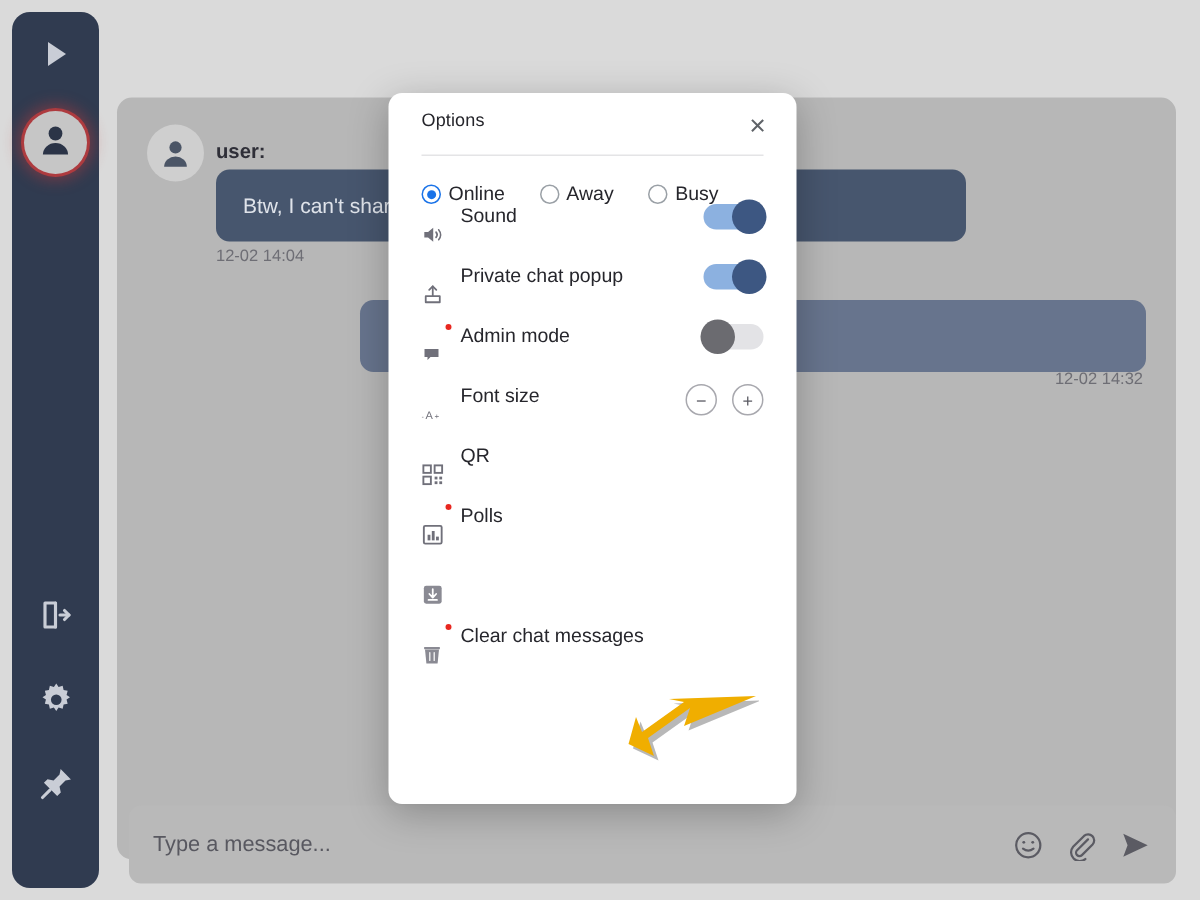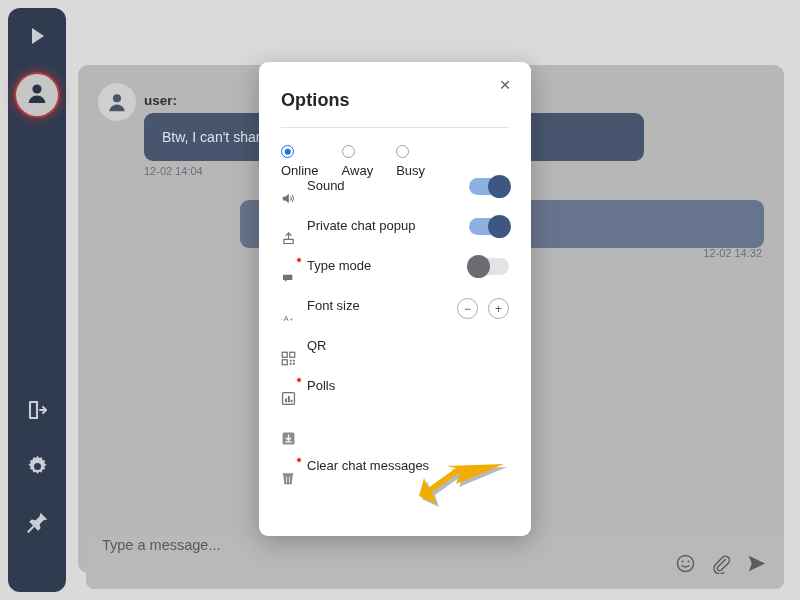--- a/index.html
+++ b/index.html
@@ -76,21 +76,21 @@
   .ts-right {
     position: absolute; right: 22px; top: 182px;
     font-size: 11px; color: #6e6e75;
   }
 
   
   .composer {
     position: absolute; left: 86px; top: 537px;
     width: 698px; height: 52px;
     background: #b9b9b9; border-radius: 8px;
-    display: flex; 
+    display: flex; align-items: center;
     padding: 0 16px;
   }
   .composer-ph {
     flex: 1; font-size: 14.5px; color: #585860;
   }
   .composer-icons { display: flex; align-items: center; gap: 14px; color: #5b5b63; }
   .composer-icons svg { display: block; }
 
   
   .modal {
@@ -101,34 +101,34 @@
     box-shadow: 0 6px 26px rgba(0,0,0,0.26);
     padding: 0 22px;
   }
   .modal-close {
     position: absolute; right: 12px; top: 8px;
     width: 28px; height: 28px;
     display: flex; align-items: center; justify-content: center;
     color: #5f6368; font-size: 19px; line-height: 1;
   }
   .modal-title {
-    padding-top: 28px;
-    font-size: 18px; font-weight: bold; color: #25252b;
+    padding-top: 11px;
+    font-size: 12px; font-weight: normal; color: #25252b;
     letter-spacing: .1px;
   }
   .modal-divider {
     margin-top: 16px;
     height: 1px; background: #e4e4e6;
   }
 
   .status-row {
     display: flex; align-items: center;
     margin-top: 17px; gap: 0px;
   }
-  .radio-item { display: flex; align-items: flex-start; gap: 5px; margin-right: 23px; flex-direction: column; }
+  .radio-item { display: flex; align-items: flex-end; gap: 5px; margin-right: 23px; }
   .radio-dot {
     width: 13px; height: 13px; border-radius: 50%;
     border: 1.6px solid #9aa0a6; background: #fff;
     position: relative; flex: none;
   }
   .radio-dot.on { border-color: #1a73e8; }
   .radio-dot.on::after {
     content: ""; position: absolute;
     left: 50%; top: 50%; transform: translate(-50%,-50%);
     width: 6.5px; height: 6.5px; border-radius: 50%;
@@ -339,21 +339,21 @@
       </span>
   </div>
 
   <div class="opt-row">
     <span class="opt-icon">
       <svg width="16" height="16" viewBox="0 0 24 24" fill="#70707a">
         <path d="M3 7 H17 V15 H9 L6 18 V15 H3 Z"></path>
       </svg>
       <span class="badge-dot"></span>
     </span>
-    <span class="opt-label">Type mode</span>
+    <span class="opt-label">Admin mode</span>
     <span class="toggle off">
         <span class="knob"></span>
       </span>
   </div>
 
   <div class="opt-row">
     <span class="opt-icon">
       <svg width="20" height="13" viewBox="0 0 30 16">
         <text x="0" y="12" font-family="Liberation Sans, sans-serif" font-size="7" fill="#70707a">-</text>
         <text x="4" y="12" font-family="Liberation Sans, sans-serif" font-size="11" fill="#70707a">A</text>

